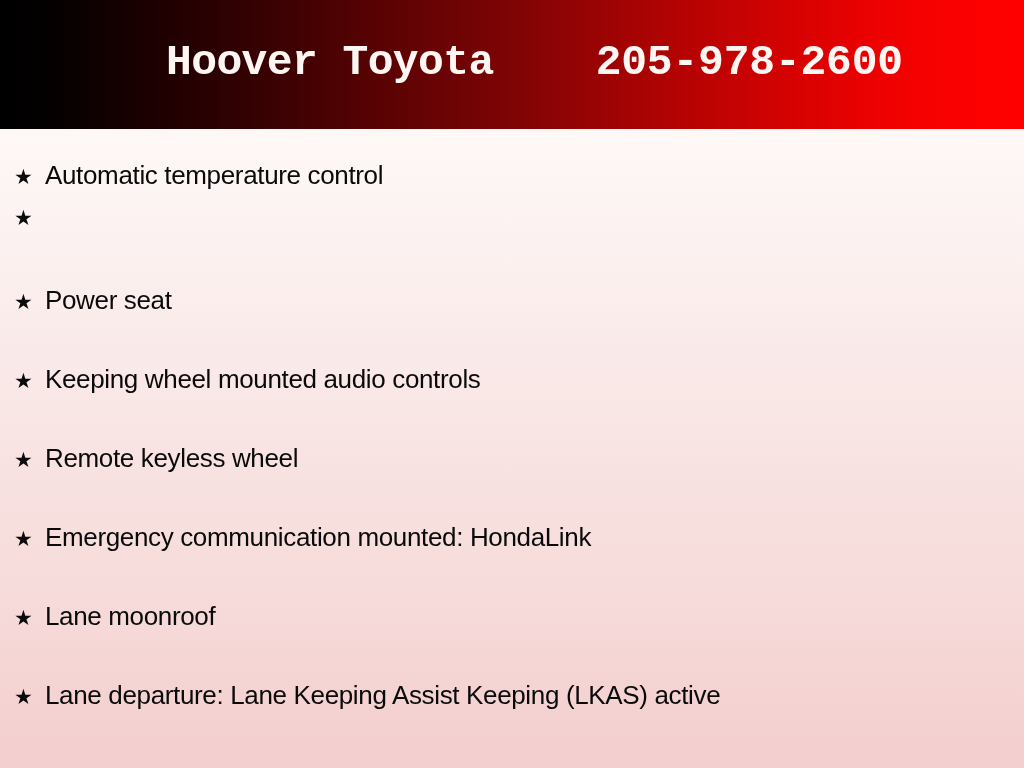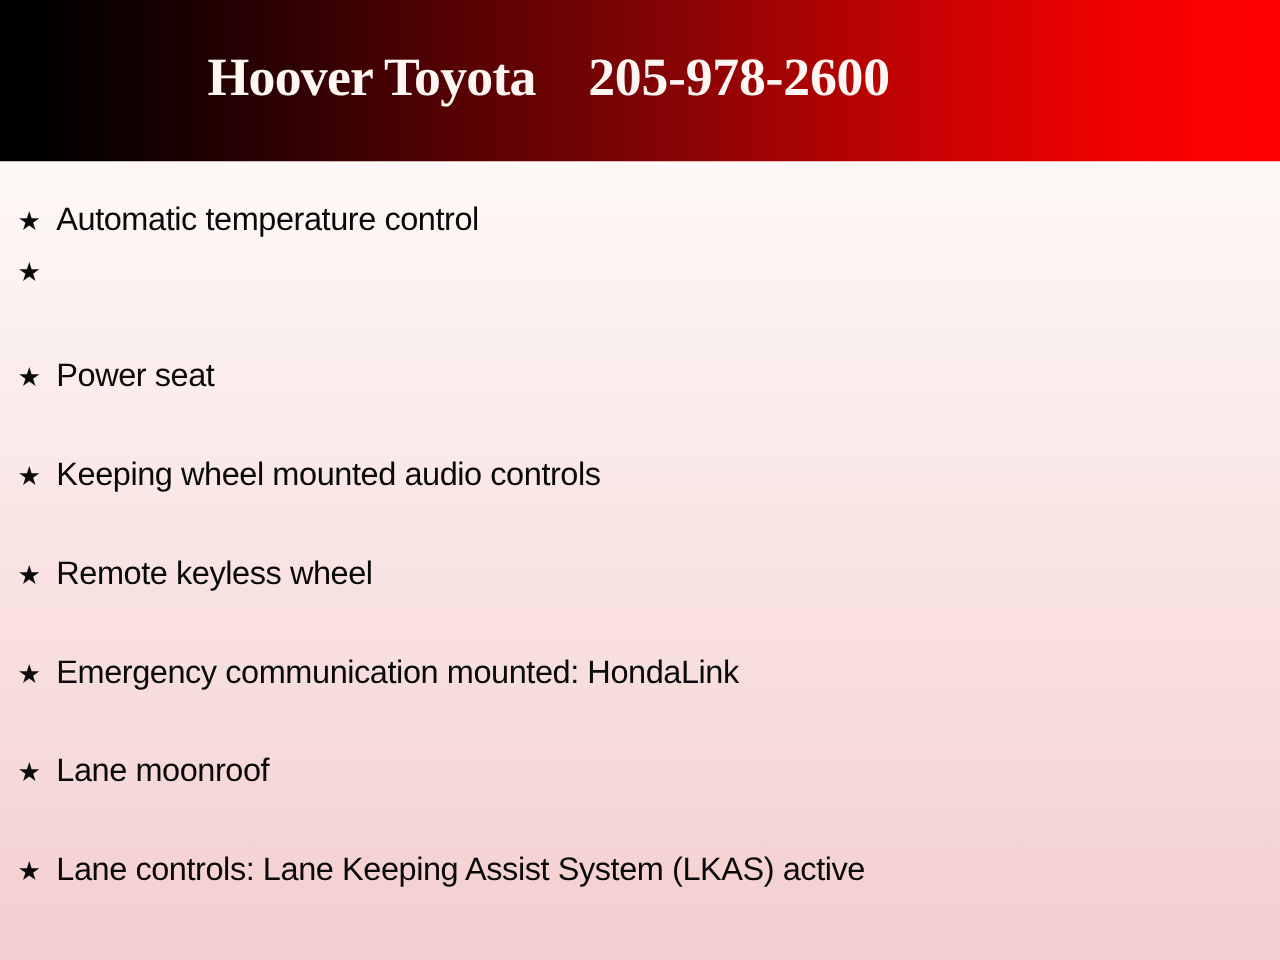--- a/index.html
+++ b/index.html
@@ -62,31 +62,31 @@
     height: 129px;
     display: flex;
     align-items: center;
     justify-content: flex-start;
     padding-left: 166px;
     box-sizing: border-box;
   }
 
   .banner-text {
     color: #fdf6f3;
-    font-family: Liberation Serif, serif;
+    font-family: Liberation Mono, monospace;
     font-weight: bold;
     font-size: 43px;
     line-height: 1;
     letter-spacing: -0.6px;
     white-space: nowrap;
     transform: translateY(-2px);
   }
 
   #dealer-phone {
-    margin-left: 42px;
+    margin-left: 102px;
     letter-spacing: -0.2px;
   }
 
   
   #feature-list {
     position: absolute;
     left: 0;
     top: 129px;
     width: 1024px;
     margin: 0;
@@ -159,17 +159,17 @@
       <li class="feature-item">
         <span class="bullet-star">★</span>
         <span class="feature-label">Emergency communication mounted: HondaLink</span>
       </li>
       <li class="feature-item">
         <span class="bullet-star">★</span>
         <span class="feature-label">Lane moonroof</span>
       </li>
       <li class="feature-item">
         <span class="bullet-star">★</span>
-        <span class="feature-label">Lane controls: Lane Keeping Assist System (LKAS) active</span>
+        <span class="feature-label">Lane departure: Lane Keeping Assist Keeping (LKAS) active</span>
       </li>
     </ul>
 
 </div>
 
 </body></html>

